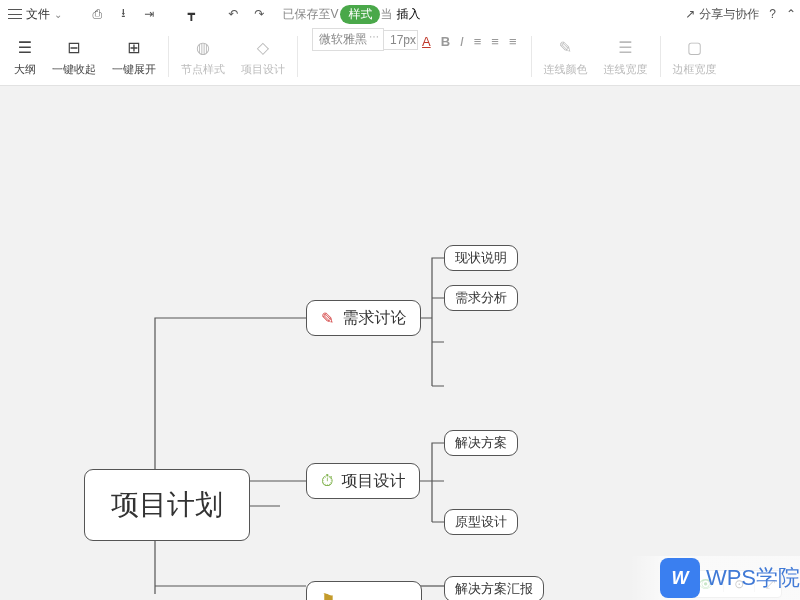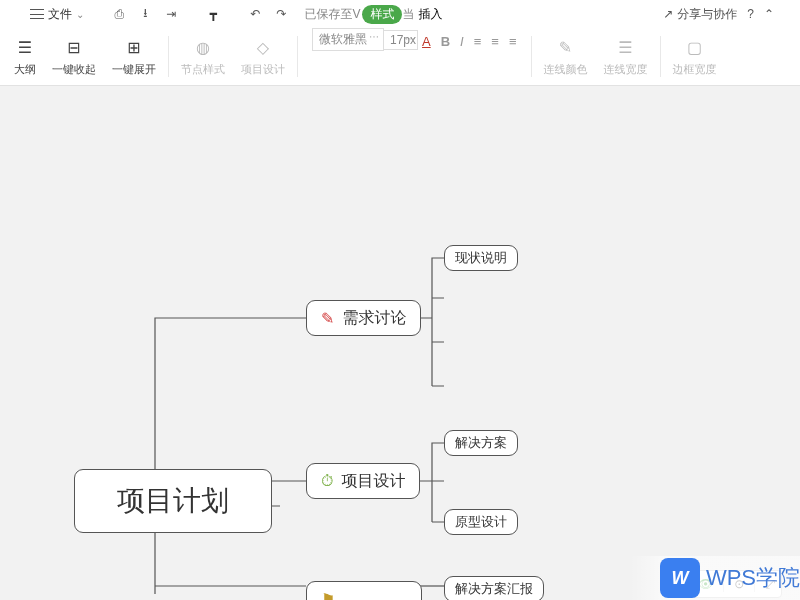--- a/index.html
+++ b/index.html
@@ -1,19 +1,19 @@
 <!DOCTYPE html>
 <html><head>
 <meta charset="utf-8">
 <style>
 * { margin: 0; padding: 0; box-sizing: border-box; font-family: "Microsoft YaHei", sans-serif; }
 body { width: 800px; height: 600px; background: #f2f2f2; overflow: hidden; position: relative; }
 
 
-.menubar { height: 28px; background: #fff; display: flex; align-items: center; padding: 0 26px; font-size: 12px; color: #333; justify-content: center; }
+.menubar { height: 28px; background: #fff; display: flex; align-items: center; padding: 0 4px; font-size: 12px; color: #333; justify-content: center; }
 .menubar .left { display: flex; align-items: center; gap: 4px; }
 .menubar .menu-icon { width: 14px; height: 10px; display: flex; flex-direction: column; justify-content: space-between; }
 .menubar .menu-icon span { height: 1px; background: #555; }
 .menubar .file-menu { display: flex; align-items: center; gap: 4px; padding: 2px 4px; }
 .menubar .chevron { font-size: 10px; color: #888; }
 .menubar .icon-btn { width: 22px; height: 22px; display: flex; align-items: center; justify-content: center; color: #555; cursor: pointer; }
 .menubar .sep { width: 12px; }
 .menubar .status { color: #888; margin-left: 8px; }
 .menubar .badge { background: #4aa84a; color: #fff; border-radius: 10px; padding: 1px 8px; margin-left: -2px; position: relative; z-index: 2; }
 .menubar .after-badge { color: #888; margin-left: -4px; }
@@ -32,21 +32,21 @@
 .ribbon .font-select { border: 1px solid #ddd; padding: 2px 16px 2px 6px; font-size: 12px; color: #888; background: #fff; position: relative; }
 .ribbon .font-select::after { content: "⋯"; position: absolute; right: 4px; color: #aaa; font-size: 10px; }
 .ribbon .size-select { border: 1px solid #ddd; border-left: none; padding: 2px 1px 2px 6px; font-size: 12px; color: #888; position: relative; }
 .ribbon .size-select::after { content: "⋯"; position: absolute; right: 2px; color: #aaa; font-size: 10px; }
 .ribbon .font-btns { display: flex; gap: 10px; margin-top: 6px; color: #999; font-size: 13px; }
 .ribbon .font-group { display: flex; flex-direction: row; align-items: flex-start; justify-content: center; padding: 0 10px; gap: 4px; }
 
 
 .canvas { position: absolute; top: 86px; left: 0; right: 0; bottom: 0; background: #f2f2f2; }
 .node { position: absolute; background: #fff; border: 1px solid #555; border-radius: 9px; display: flex; align-items: center; justify-content: center; font-size: 14px; color: #333; }
-.root { font-size: 28px; padding: 0 42px; height: 64px; left: 74px; top: 383px; border-width: 1.5px; }
+.root { font-size: 28px; padding: 0 26px; height: 72px; left: 84px; top: 383px; border-width: 1.5px; }
 .branch { font-size: 16px; padding: 0 14px; height: 36px; gap: 8px; }
 .leaf { font-size: 13px; padding: 0 10px; height: 26px; }
 .branch .bicon { font-size: 16px; }
 .edit-icon { color: #d13b3b; }
 .clock-icon { color: #6aa52e; }
 
 
 .floatbar { position: absolute; right: 18px; bottom: 2px; background: #fff; border: 1px solid #ddd; border-radius: 4px; height: 28px; display: flex; align-items: center; padding: 0 6px; gap: 10px; color: #888; font-size: 12px; }
 .floatbar .fsep { width: 1px; height: 16px; background: #eee; }
 
@@ -179,20 +179,21 @@
     </g>
   </svg>
 
   <div class="node root">项目计划</div>
 
   <div class="node branch" style="left:306px;top:214px">
     <span class="bicon edit-icon">✎</span>
     <span>需求讨论</span>
   </div>
   <div class="node leaf" style="left:444px;top:159px">现状说明</div>
+  <div class="node leaf" style="left:444px;top:199px">需求分析</div>
 
   <div class="node branch" style="left:306px;top:377px">
     <span class="bicon clock-icon">⏱</span>
     <span>项目设计</span>
   </div>
   <div class="node leaf" style="left:444px;top:344px">解决方案</div>
   <div class="node leaf" style="left:444px;top:423px">原型设计</div>
 
   <div class="node branch" style="left:306px;top:495px">
     <span class="bicon" style="color:#c49b2b">⚑</span>

